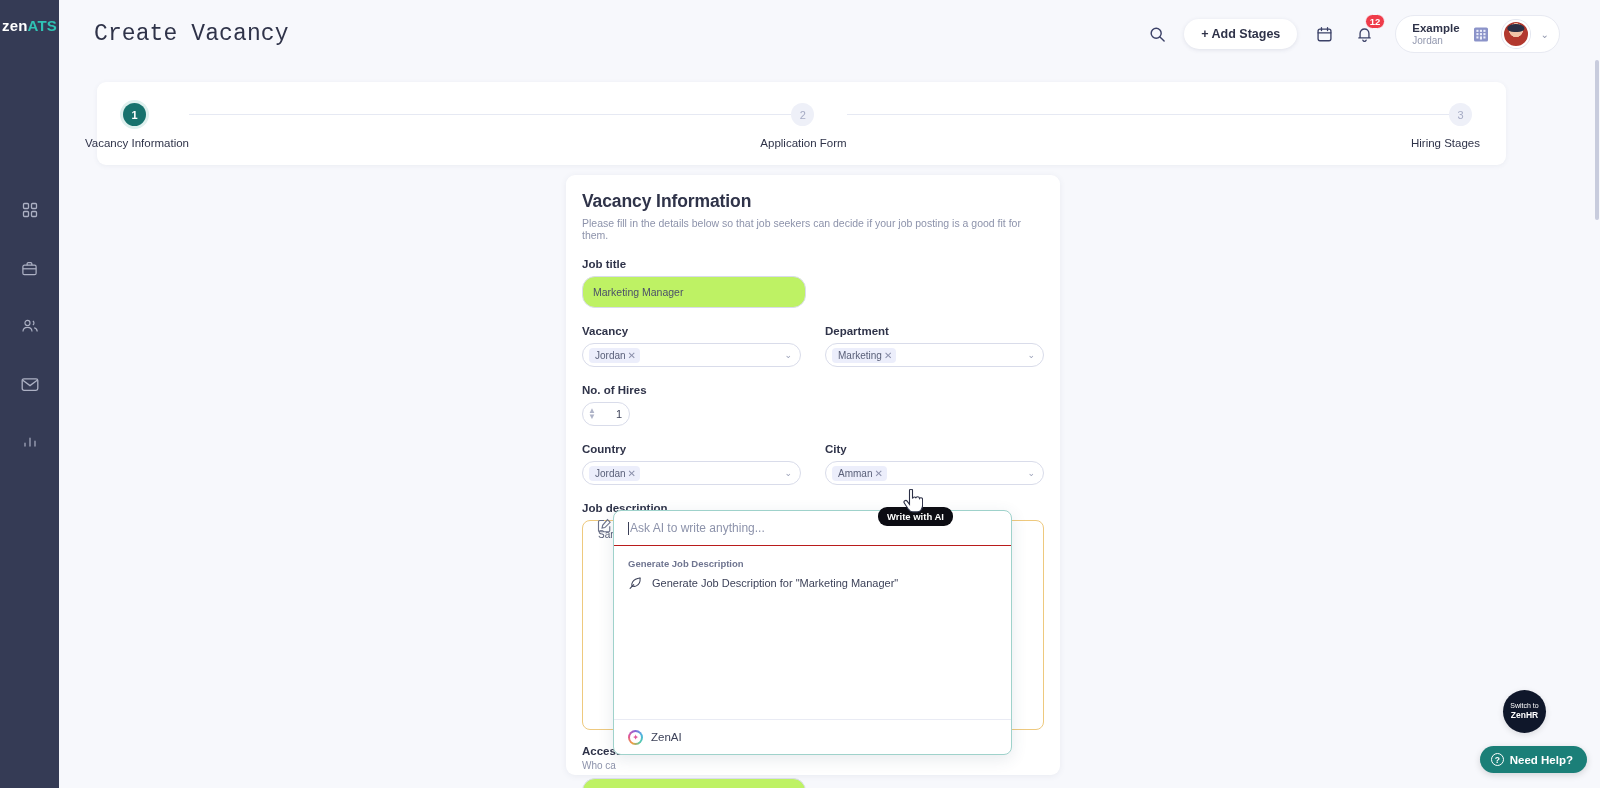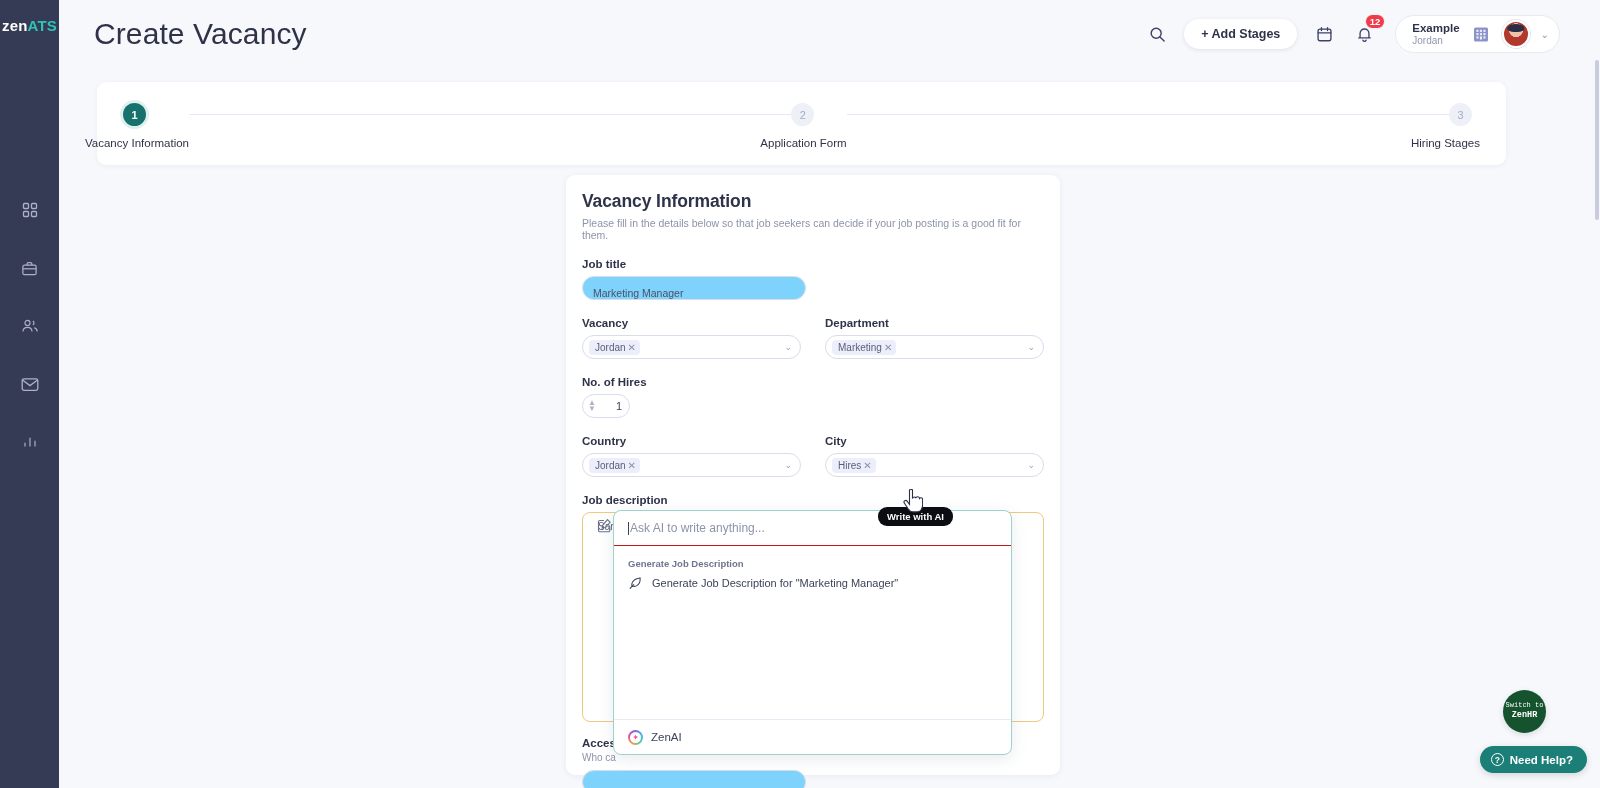--- a/index.html
+++ b/index.html
@@ -31,21 +31,21 @@
     opacity: .78; cursor: pointer;
   }
   .nav-item svg { display: block; }
 
   
   .header {
     position: absolute; left: 59px; top: 0; right: 0; height: 68px;
     display: flex; align-items: center;
   }
   .page-title {
-    margin-left: 35px; font-size: 30px; font-weight: 400; color: #2f3349; letter-spacing: .1px;
+    margin-left: 35px; font-size: 23px; font-weight: 400; color: #2f3349; letter-spacing: .1px; font-family: Liberation Mono, monospace;
   }
   .header-right {
     margin-left: auto; margin-right: 40px;
     display: flex; align-items: center; gap: 14px;
   }
   .icon-btn {
     width: 26px; height: 26px; display: flex; align-items: center; justify-content: center;
     cursor: pointer; position: relative; color: #3b4167;
   }
   .add-vacancy-btn {
@@ -104,23 +104,23 @@
   
   .form-card {
     position: absolute; left: 566px; top: 175px; width: 494px; height: 600px;
     background: #fff; border-radius: 9px; box-shadow: 0 1px 6px rgba(70,80,120,.08);
     padding: 16px 16px 0 16px;
   }
   .card-title { font-size: 17.5px; font-weight: bold; letter-spacing: -.1px; }
   .card-sub { font-size: 10.5px; color: #8d93ab; margin-top: 5px; }
   .field-label { font-size: 11.5px; font-weight: bold; color: #2f3349; margin-top: 17px; margin-bottom: 6px; }
   .input {
-    height: 24px; border: 1px solid #d9dcea; border-radius: 13px;
-    display: flex; align-items: flex-end; padding: 0 10px;
-    font-size: 10.5px; color: #4b5069; background: #7dd3fc;
+    height: 32px; border: 1px solid #d9dcea; border-radius: 13px;
+    display: flex; align-items: center; padding: 0 10px;
+    font-size: 10.5px; color: #4b5069; background: #bef264;
   }
   .row2 { display: flex; gap: 24px; }
   .row2 > div { flex: 1 1 0; min-width: 0; }
   .select {
     height: 24px; border: 1px solid #d9dcea; border-radius: 13px;
     display: flex; align-items: center; padding: 0 8px 0 6px; background: #fff;
   }
   .chip {
     background: #eceefb; border-radius: 4px; padding: 2px 4px 2px 6px;
     font-size: 10px; color: #5a6079; display: inline-flex; align-items: center; gap: 2px;
@@ -195,25 +195,24 @@
   }
   .cursor { position: absolute; left: 903px; top: 489px; z-index: 70; }
 
   
   .access-label { font-size: 11.5px; font-weight: bold; color: #2f3349; }
   .access-sub { font-size: 10px; color: #8d93ab; margin-top: 3px; }
 
   
   .switch-badge {
     position: absolute; right: 54px; bottom: 55px; width: 43px; height: 43px;
-    background: #14532d; border-radius: 50%;
+    background: #0f172a; border-radius: 50%;
     display: flex; flex-direction: column; align-items: center; justify-content: center;
     color: #fff; font-size: 7px; line-height: 1.35; cursor: pointer; z-index: 30;
     box-shadow: 0 2px 6px rgba(0,0,0,.12);
-    font-family: Liberation Mono, monospace;
   }
   .switch-badge b { font-size: 8.5px; }
   .help-btn {
     position: absolute; right: 13px; bottom: 15px;
     background: #1b7f78; color: #fff; border-radius: 16px;
     padding: 7px 14px 7px 11px; font-size: 11.5px; font-weight: bold;
     display: flex; align-items: center; gap: 6px; cursor: pointer; z-index: 31;
     box-shadow: 0 2px 7px rgba(0,0,0,.15);
   }
   .q-circle {
@@ -385,21 +384,21 @@
           <span>Jordan</span>
           <span class="x">✕</span>
         </span>
         <span class="caret">⌄</span>
       </div>
     </div>
     <div>
       <div class="field-label">City</div>
       <div class="select">
         <span class="chip">
-          <span>Hires</span>
+          <span>Amman</span>
           <span class="x">✕</span>
         </span>
         <span class="caret">⌄</span>
       </div>
     </div>
   </div>
 
   <div class="field-label">Job description</div>
   <div class="editor">
     <div class="toolbar">

